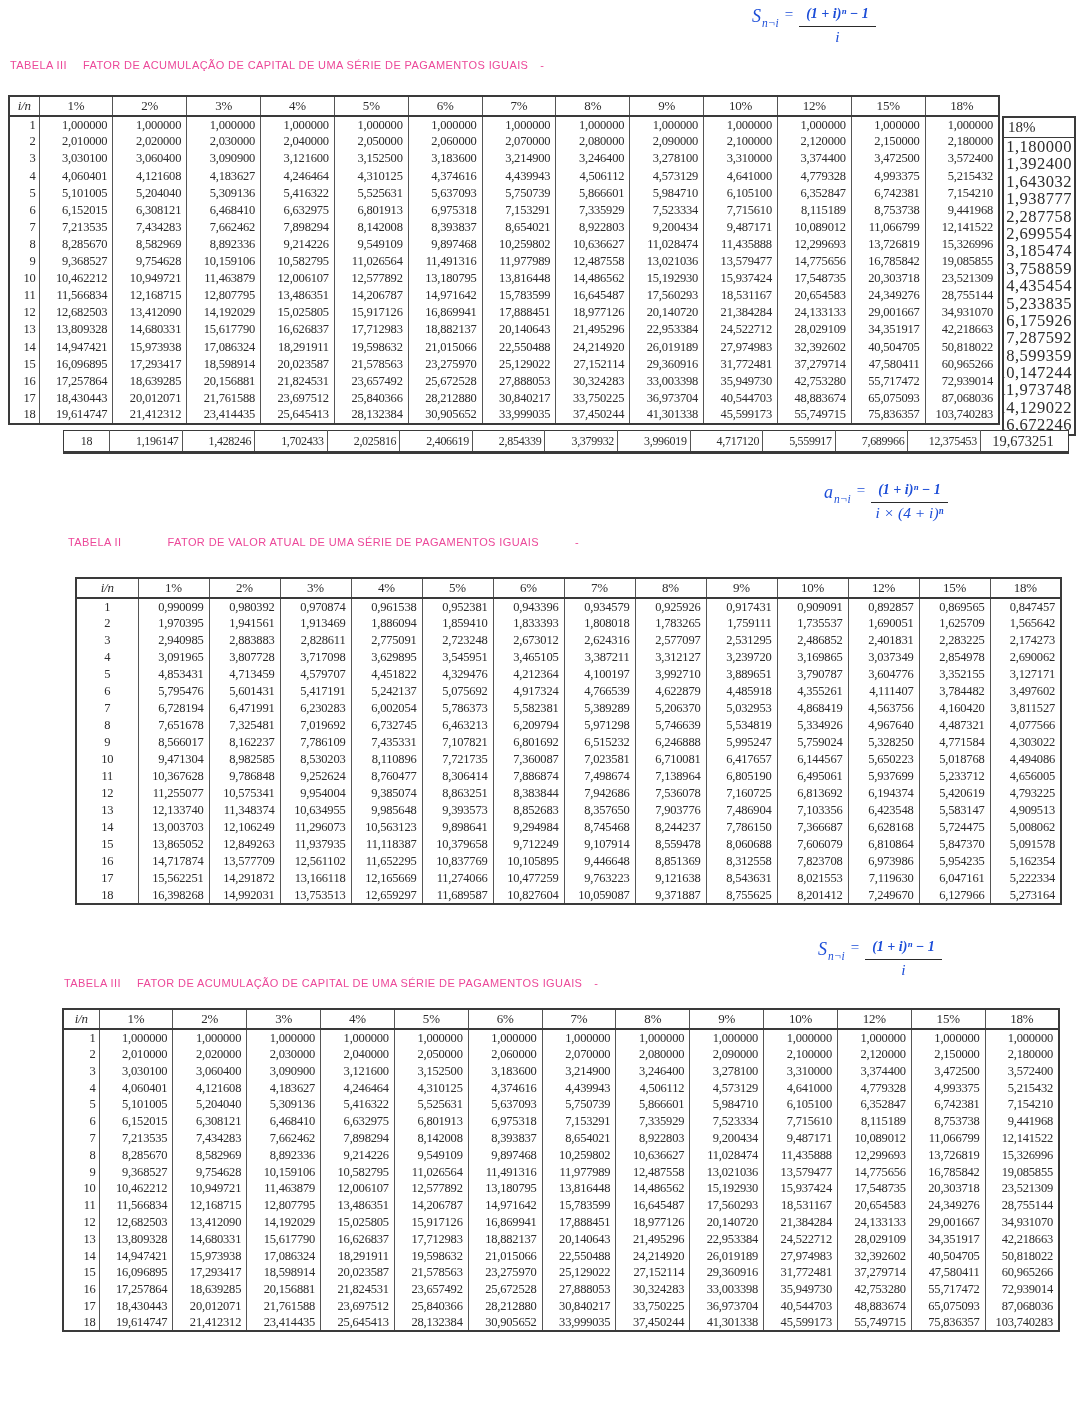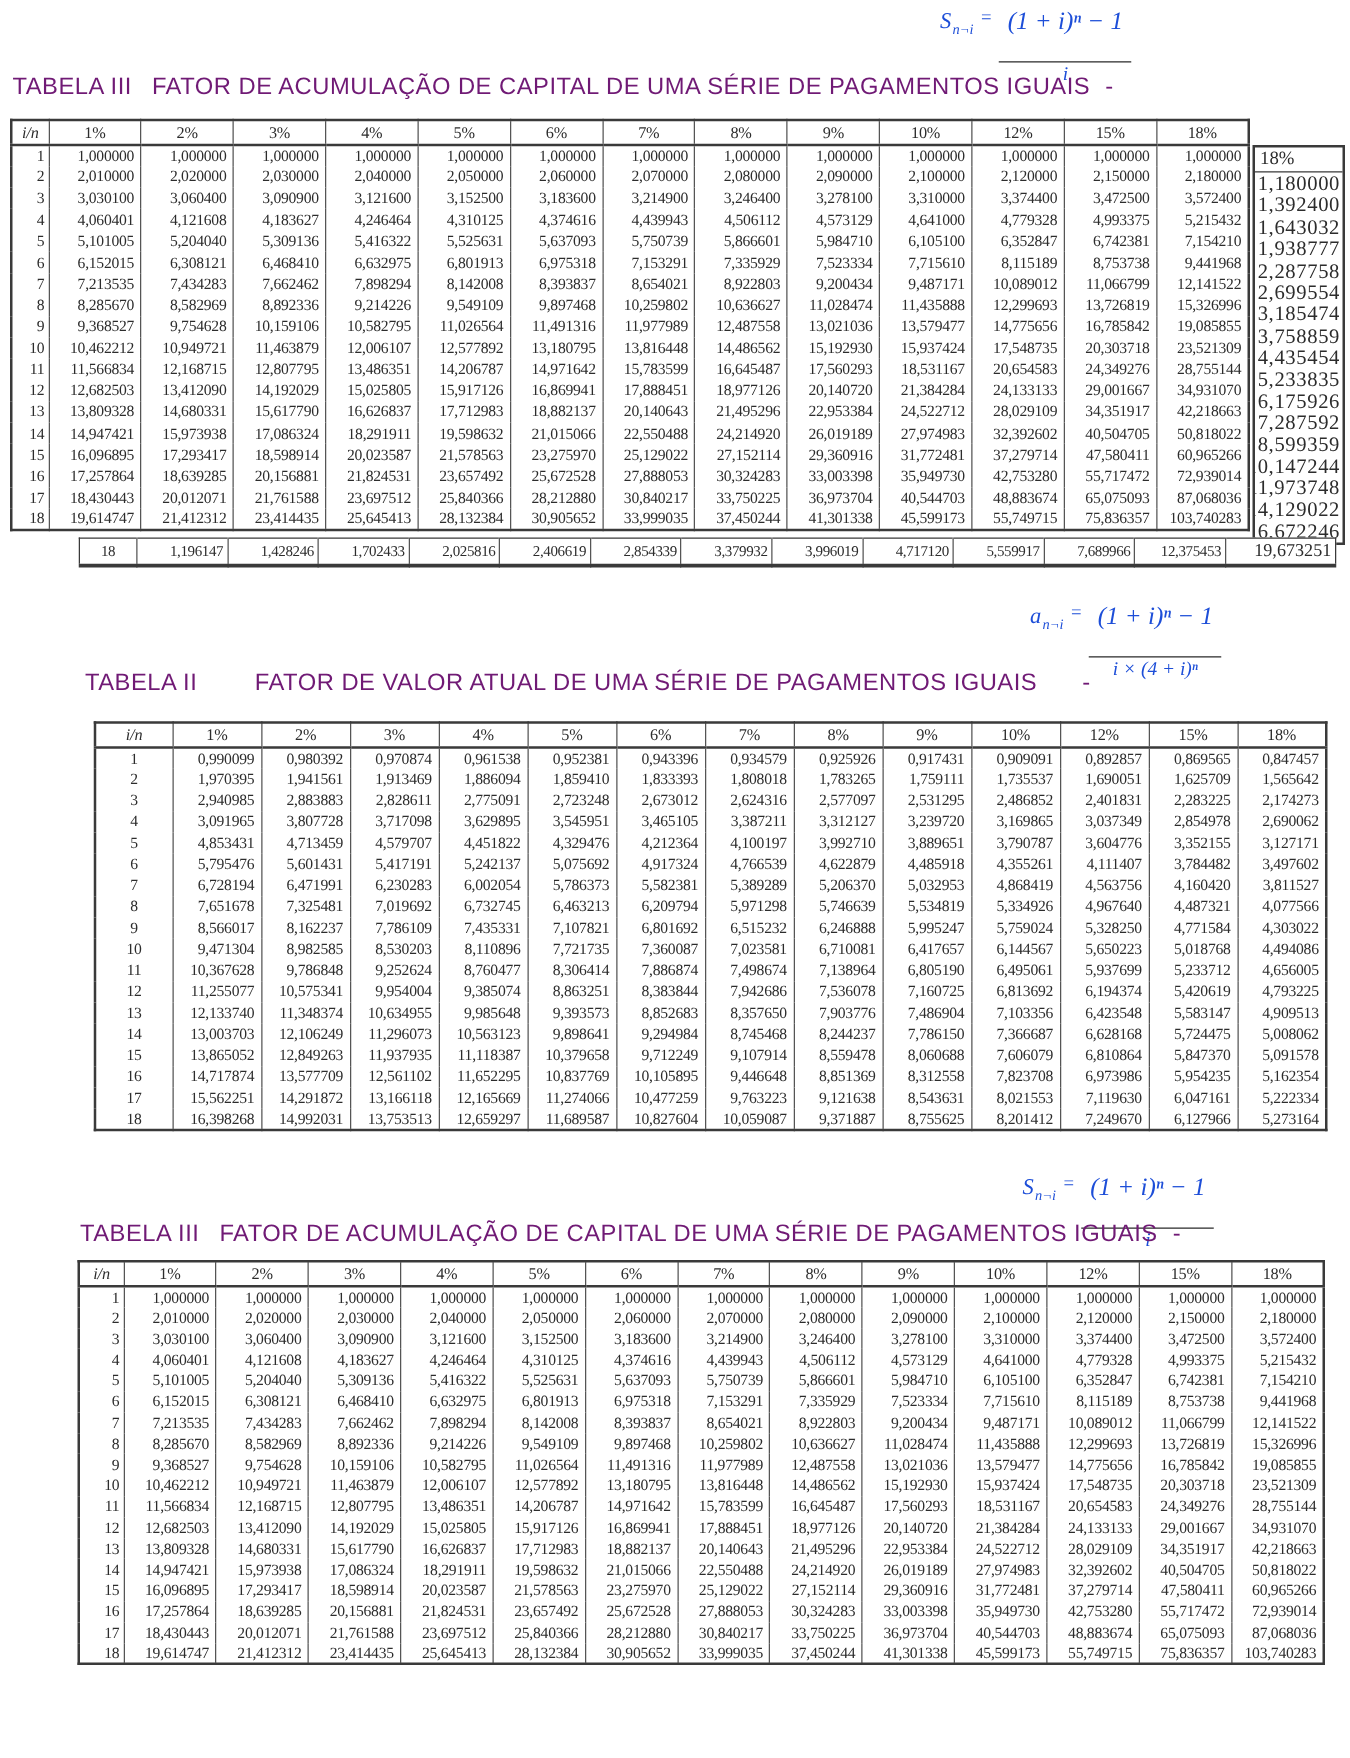--- a/index.html
+++ b/index.html
@@ -1,32 +1,32 @@
 <!DOCTYPE html>
 <html><head>
 <meta charset="utf-8">
 <style>
   * { margin:0; padding:0; box-sizing:border-box; }
   html,body { width:1080px; height:1406px; }
   body { position:relative; background:#ffffff; font-family:"Liberation Serif", serif; color:#2c2c2c; overflow:hidden; }
 
   
-  .title-line { position:absolute; white-space:nowrap; font-family:"Liberation Sans", sans-serif; font-size:19px; color:#701a75; letter-spacing:.4px; }
+  .title-line { position:absolute; white-space:nowrap; font-family:"Liberation Sans", sans-serif; font-size:11px; color:#ec4899; letter-spacing:.4px; }
   .tl-title { margin-left:16px; }
   .tl-dash  { margin-left:12px; }
   .t2line .tl-title { margin-left:46px;text-align:center; }
   .t2line .tl-dash  { margin-left:36px; }
 
   
   .formula { position:absolute; display:flex; align-items:flex-start; font-family:"Liberation Serif", serif; font-style:italic; color:#1d4ed8; }
   .fbase { font-size:18px; }
   .fsub  { font-size:11.5px; position:relative; top:5px; margin-left:1px; }
   .feq   { font-size:15px; margin:0 6px; font-style:normal; }
   .ffrac { display:inline-flex; flex-direction:column; align-items:center; }
-  .fnum  { font-size:20px; padding:0 7px 20px; border-bottom:1.4px solid #2a2a2a; white-space:nowrap; }
+  .fnum  { font-size:14px; padding:0 7px 4px; border-bottom:1.4px solid #2a2a2a; white-space:nowrap;font-weight:bold; }
   .fden  { font-size:15.5px; padding-top:1px; white-space:nowrap; }
 
   
   .ftable { position:absolute; border-collapse:collapse; table-layout:fixed; background:#fff;
             border:2px solid #3a3a3a; font-size:12.5px; color:#2c2c2c; letter-spacing:-.2px; }
   .ftable thead th { height:20px; font-weight:400; font-size:13px; text-align:center;
             border-bottom:2px solid #3a3a3a; border-right:1px solid #555;font-family:Liberation Serif, serif; }
   .ftable thead th:first-child { font-style:italic; }
   .ftable thead th:last-child { border-right:none; }
   .ftable td { border-right:1px solid #555; text-align:right; padding-right:5px; line-height:1; }
@@ -51,21 +51,21 @@
   .frag-cell { height:17.4px; position:relative; overflow:hidden; }
   .frag-cell span { position:absolute; right:2px; top:0; line-height:17.4px;
               font-size:16.5px; letter-spacing:.5px; white-space:nowrap; }
   .frag-row { position:absolute; left:63px; top:430px; width:1006px; background:#fff;
               border:1.5px solid #3a3a3a; border-bottom-width:3px;
               border-collapse:collapse; table-layout:fixed; font-size:12px; z-index:2;
               letter-spacing:-.3px; color:#2c2c2c; }
   .frag-row td { border-right:1px solid #555; text-align:right; padding-right:3px;
               height:20px; line-height:20px; }
   .frag-row td:first-child { width:46px; text-align:center; padding-right:0; }
-  .frag-row td:last-child { width:88px; font-size:14.5px; border-right:none; letter-spacing:0; }
+  .frag-row td:last-child { width:88px; font-size:14.5px; border-right:none; letter-spacing:0;text-align:center; }
 </style>
 </head>
 <body>
 
 <div class="formula" style="left:752px; top:6px;">
   <span><span class="fbase">S</span><span class="fsub">n¬i</span></span>
   <span class="feq">=</span>
   <span class="ffrac">
     <span class="fnum">(1 + i)ⁿ − 1</span>
     <span class="fden">i</span>

